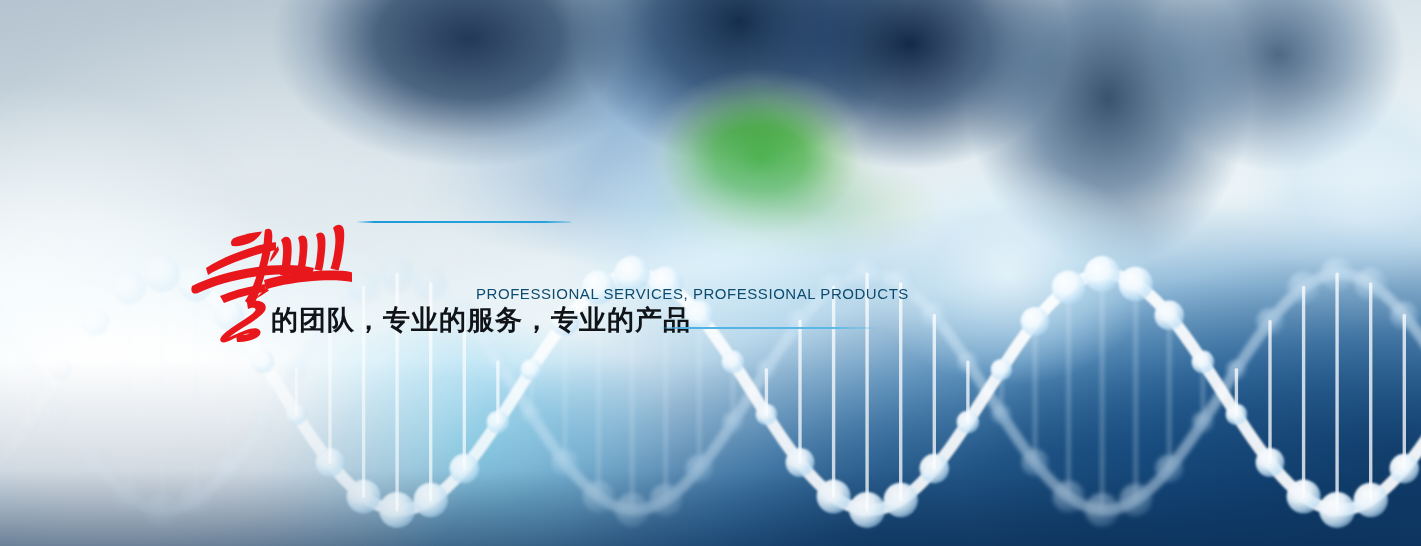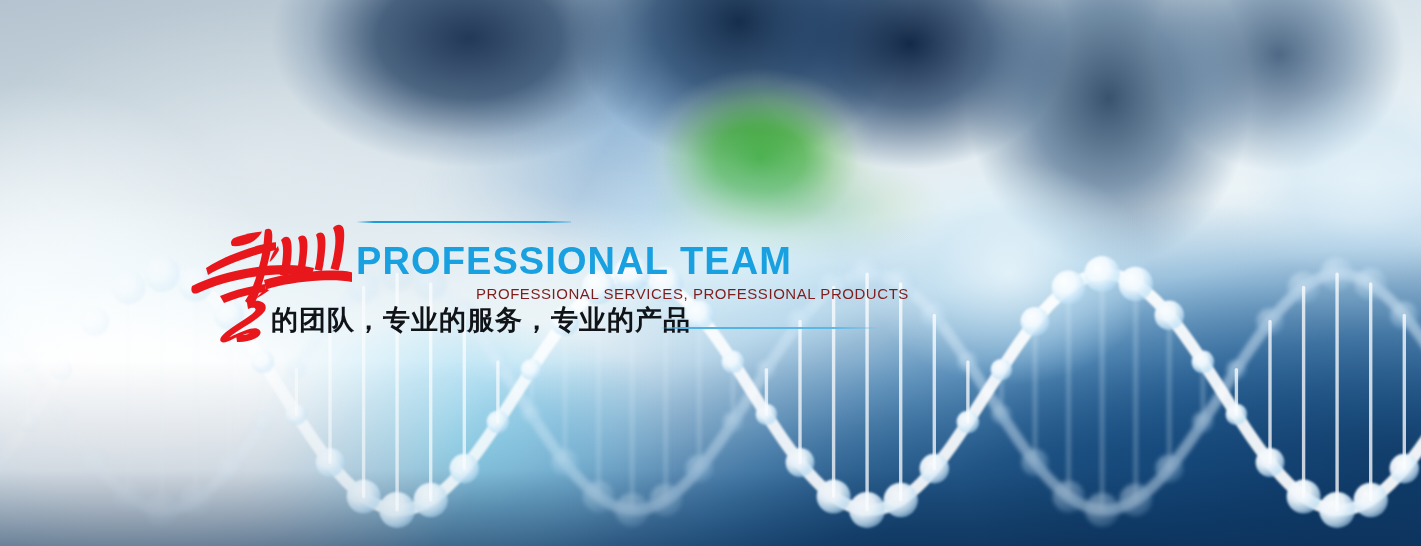--- a/index.html
+++ b/index.html
@@ -255,21 +255,21 @@
   }
 
   .subhead {
     position: absolute;
     left: 476px;
     top: 285px;
     font-family: "Liberation Sans", sans-serif;
     font-size: 15px;
     font-weight: normal;
     letter-spacing: 0.55px;
-    color: #7f1d1d;
+    color: #0c4a6e;
     white-space: nowrap;
     line-height: 18px;
   }
 
   .chinese {
     position: absolute;
     left: 271px;
     top: 305px;
     font-family: Liberation Mono, monospace;
     font-size: 27px;
@@ -561,21 +561,20 @@
 
         <path d="M78 74 C96 68.5, 120 65, 142 64.5 C154 64.3, 163 65, 166 66.5
                  L166 76 C158 74.5, 146 74, 134 74.6 C114 75.6, 94 79, 80 83.5 Z"></path>
 
         <path d="M80 82 C76 86, 72 90, 69 93 C72.5 91.5, 78 88, 83 84.5 Z"></path>
       </g>
     </svg>
 
     <div class="rule rule-top"></div>
 
-    <div class="headline">PROFESSIONAL TEAM</div>
 
     <div class="subhead">PROFESSIONAL SERVICES, PROFESSIONAL PRODUCTS</div>
 
     <div class="chinese">的团队，专业的服务，专业的产品</div>
 
     <div class="rule rule-bottom"></div>
   </div>
 </div>
 
 </body></html>

